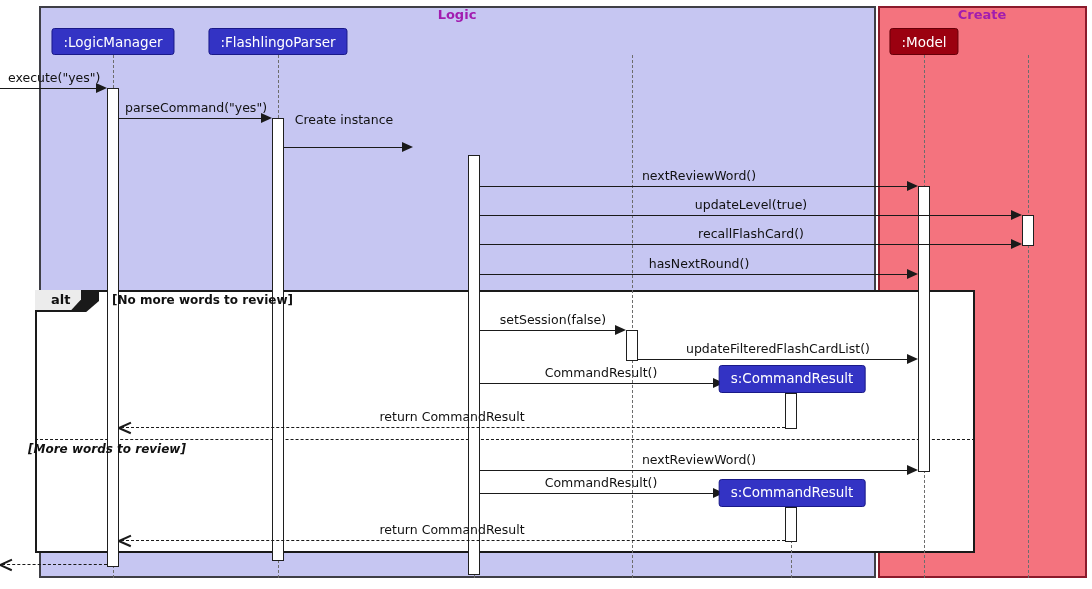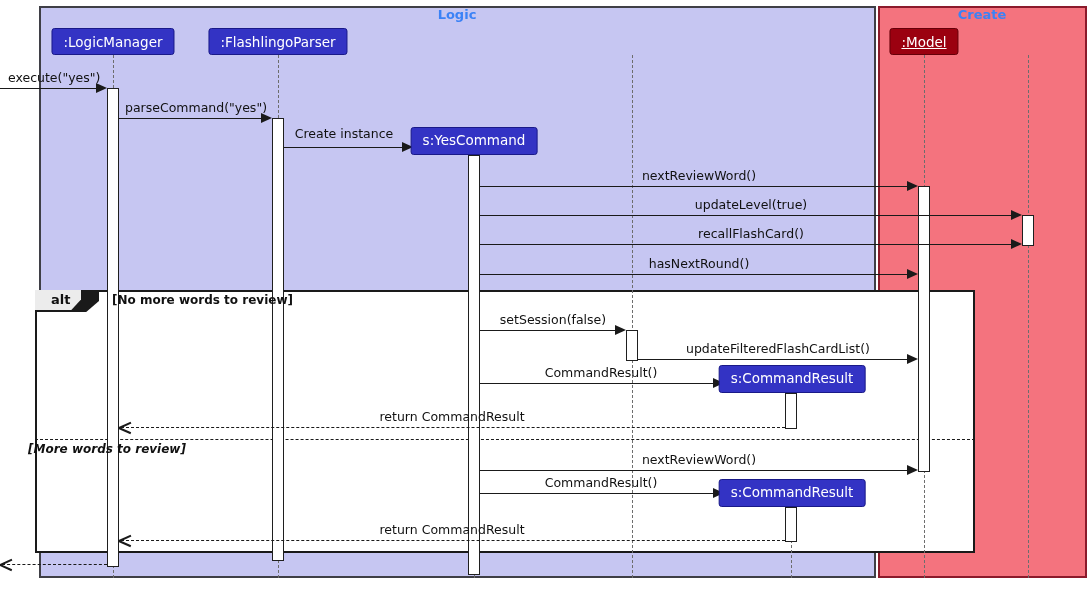--- a/index.html
+++ b/index.html
@@ -4,38 +4,38 @@
 <style>
   html,body{margin:0;padding:0;background:#ffffff;}
   .canvas{
     position:relative; width:1092px; height:589px; overflow:hidden;
     font-family:"DejaVu Sans", "Liberation Sans", sans-serif;
     background:#ffffff;
   }
   .frame{position:absolute; box-sizing:border-box;}
   .frame.logic{left:39px; top:6px; width:837px; height:572px; background:#c6c6f2; border:2px solid #3f3f46;}
   .frame.model{left:878px; top:6px; width:209px; height:572px; background:#f4737e; border:2px solid #8b1a2b;}
-  .frame-title{position:absolute; top:7px; transform:translateX(-50%); color:#3b82f6; font-weight:bold; font-size:13px; white-space:nowrap;}
+  .frame-title{position:absolute; top:7px; transform:translateX(-50%); color:#a21caf; font-weight:bold; font-size:13px; white-space:nowrap;}
   .altframe{position:absolute; left:35px; top:290px; width:940px; height:263px; background:#ffffff; border:2px solid #1a1a1a; box-sizing:border-box;}
   .lifeline{position:absolute; width:0; border-left:1px dashed #6d6d6d;}
   .bar{position:absolute; width:10px; background:#ffffff; border:1px solid #1f1f1f; box-sizing:content-box;}
   .arrow{position:absolute; height:0; border-top:1px solid #1a1a1a;}
   .arrow.dashed{border-top:1px dashed #1a1a1a;}
   .divider{position:absolute; height:0; border-top:1px dashed #1a1a1a;}
   .head-r{position:absolute; width:0; height:0; border-left:11px solid #1a1a1a; border-top:5px solid transparent; border-bottom:5px solid transparent;}
   .chev-l{position:absolute; width:13px; height:14px;}
   .chev-l::before,.chev-l::after{content:""; position:absolute; left:0; top:7px; width:13px; height:1.5px; background:#1a1a1a; transform-origin:left center;}
   .chev-l::before{transform:rotate(24deg);}
   .chev-l::after{transform:rotate(-24deg);}
   .msg{position:absolute; font-size:12.5px; color:#111111; white-space:nowrap; transform:translateX(-50%);}
   .msg.left{transform:none;}
   .phead{position:absolute; top:28px; height:27px; line-height:27px; padding:0 11px; transform:translateX(-50%);
     color:#ffffff; font-size:13.5px; white-space:nowrap; border-radius:3px; box-sizing:border-box; text-align:center;}
   .phead.blue{background:#3333c4; border:1.5px solid #191988;}
-  .phead.red{background:#9b0110; border:1.5px solid #660009;text-decoration:underline;}
+  .phead.red{background:#9b0110; border:1.5px solid #660009;}
   .cbox{position:absolute; height:28px; line-height:25px; padding:0 11px; transform:translateX(-50%);
     background:#3333c4; border:1.5px solid #191988; color:#ffffff; font-size:13.5px; white-space:nowrap; border-radius:3px; box-sizing:border-box;}
   .alt-pentagon-outer{position:absolute; left:35px; top:290px; width:64px; height:22px; background:#1a1a1a;
     clip-path:polygon(0 0,100% 0,100% 50%,80% 100%,0 100%);}
   .alt-pentagon-inner{position:absolute; left:0px; top:0px; width:46px; height:20px; background:#ececec;
     clip-path:polygon(0 0,100% 0,100% 48%,79% 100%,0 100%);}
   .alt-op{position:absolute; left:16px; top:2px; font-weight:bold; font-size:13px; color:#111111;}
   .guard{position:absolute; font-weight:bold; font-size:12px; color:#111111; white-space:nowrap;}
 </style>
 </head>
@@ -72,21 +72,21 @@
   <div class="arrow" style="left:0px; top:88px; width:100px;"></div>
   <div class="head-r" style="left:96px; top:83px;"></div>
   <div class="msg left" style="left:8px; top:70px;">execute("yes")</div>
 
   <div class="arrow" style="left:119px; top:118px; width:146px;"></div>
   <div class="head-r" style="left:261px; top:113px;"></div>
   <div class="msg" style="left:196px; top:100px;">parseCommand("yes")</div>
 
   <div class="arrow" style="left:284px; top:147px; width:122px;"></div>
   <div class="head-r" style="left:402px; top:142px;"></div>
-  <div class="msg" style="left:344px; top:126px;">Create instance</div>
+  <div class="msg" style="left:344px; top:112px;">Create instance</div>
 
   <div class="arrow" style="left:480px; top:186px; width:431px;"></div>
   <div class="head-r" style="left:907px; top:181px;"></div>
   <div class="msg" style="left:699px; top:168px;">nextReviewWord()</div>
 
   <div class="arrow" style="left:480px; top:215px; width:535px;"></div>
   <div class="head-r" style="left:1011px; top:210px;"></div>
   <div class="msg" style="left:751px; top:197px;">updateLevel(true)</div>
 
   <div class="arrow" style="left:480px; top:244px; width:535px;"></div>
@@ -125,21 +125,20 @@
   <div class="chev-l" style="left:119px; top:533px;"></div>
   <div class="msg" style="left:452px; top:522px;">return CommandResult</div>
 
   <div class="arrow dashed" style="left:2px; top:564px; width:105px;"></div>
   <div class="chev-l" style="left:0px; top:557px;"></div>
 
   <div class="phead blue" style="left:278px;">:FlashlingoParser</div>
   <div class="phead blue" style="left:113px;">:LogicManager</div>
   <div class="phead red" style="left:924px;">:Model</div>
 
-  <div class="cbox" style="left:474px; top:127px;">s:YesCommand</div>
   <div class="cbox" style="left:792px; top:365px;">s:CommandResult</div>
   <div class="cbox" style="left:792px; top:479px;">s:CommandResult</div>
 
   <div class="alt-pentagon-outer">
     <div class="alt-pentagon-inner">
       <div class="alt-op">alt</div>
     </div>
   </div>
   <div class="guard" style="left:112px; top:293px;">[No more words to review]</div>
   <div class="guard" style="left:28px; top:442px;font-style:italic;">[More words to review]</div>

